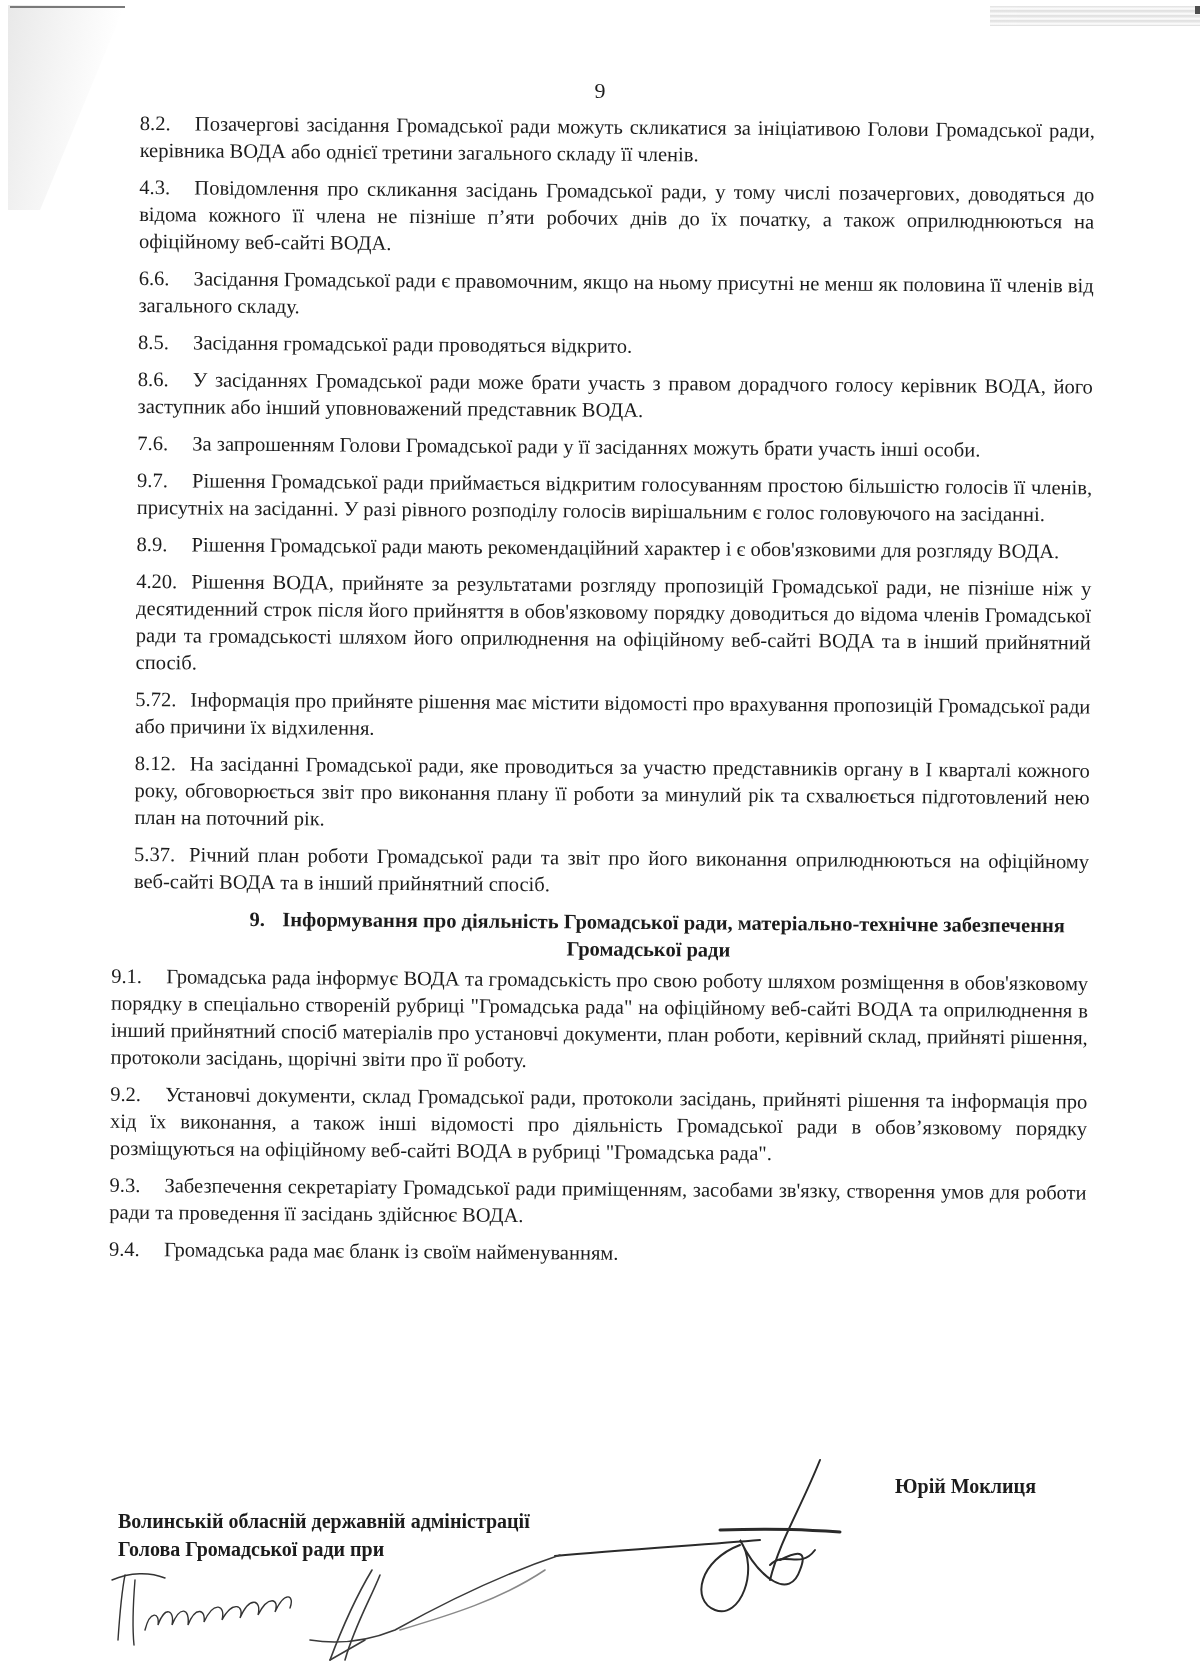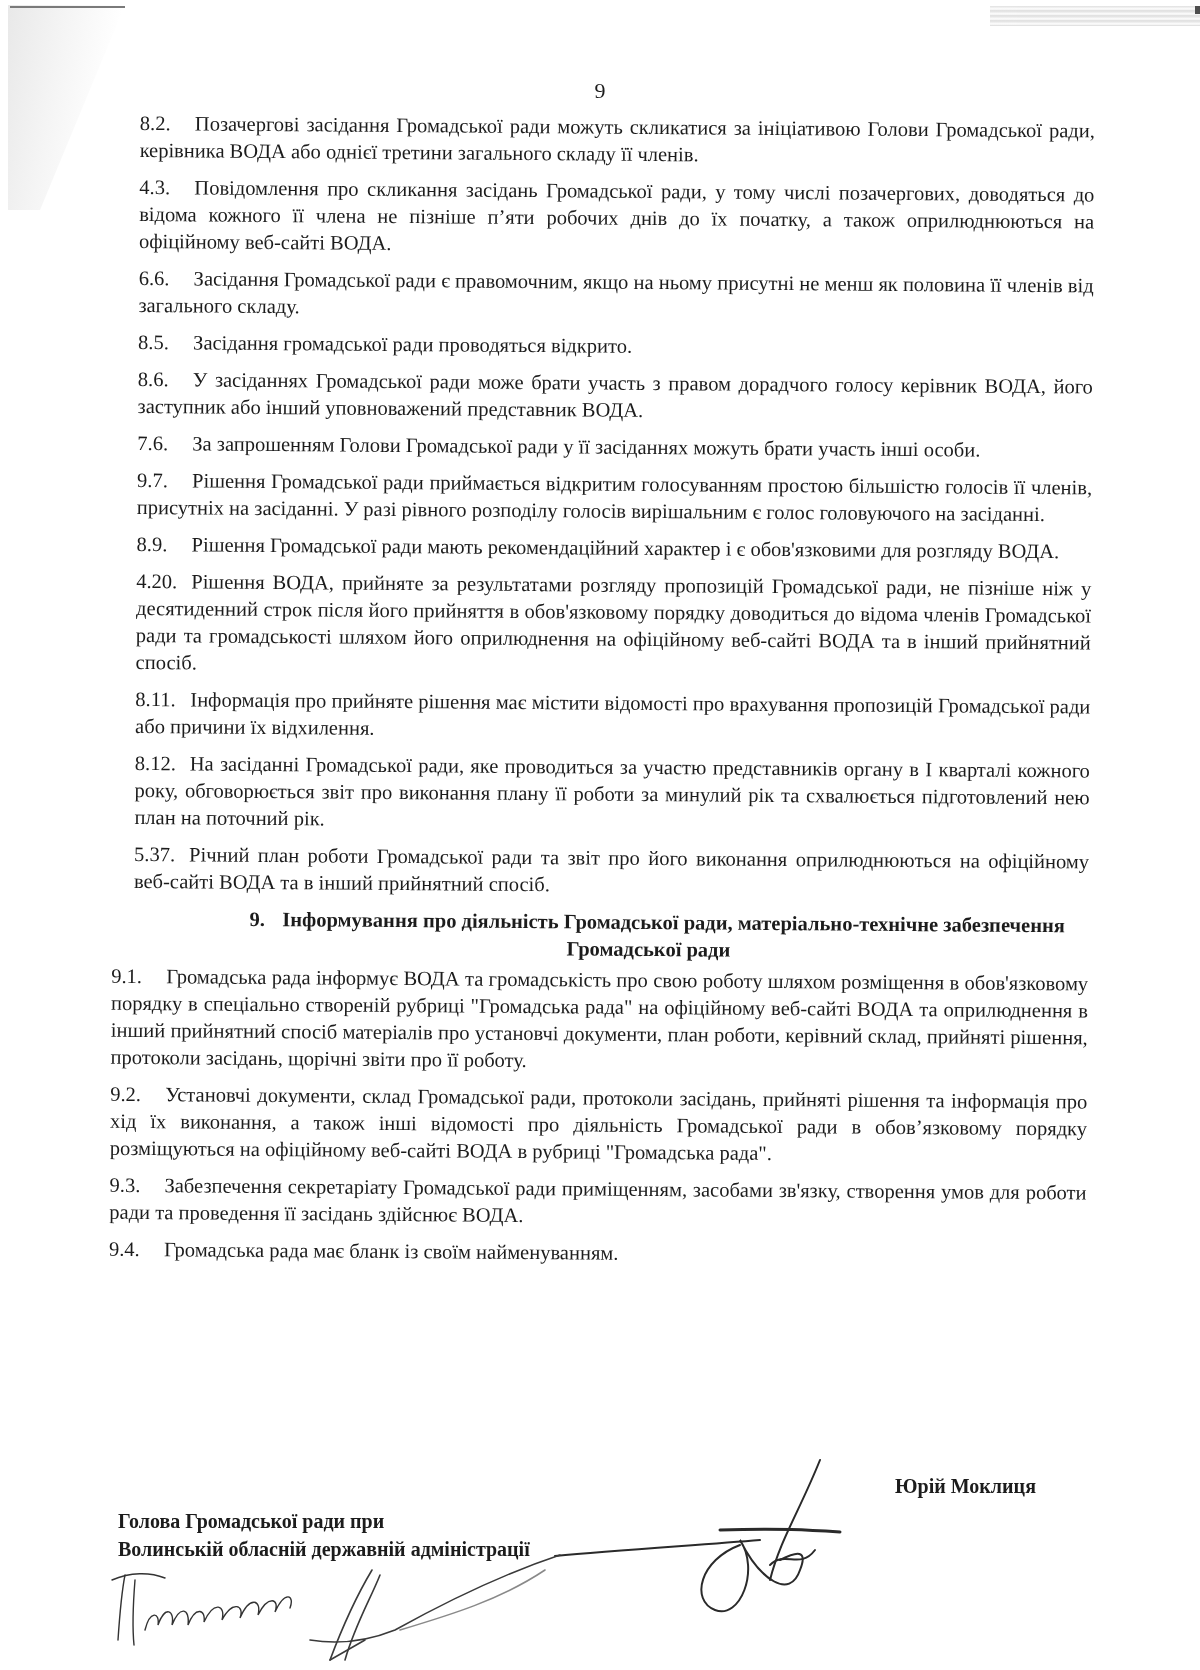--- a/index.html
+++ b/index.html
@@ -121,40 +121,40 @@
   <div class="section8">
     <p class="para"><span class="num">8.2.</span><span>Позачергові засідання Громадської ради можуть скликатися за ініціативою Голови Громадської ради, керівника ВОДА або однієї третини загального складу її членів.</span></p>
     <p class="para"><span class="num">4.3.</span><span>Повідомлення про скликання засідань Громадської ради, у тому числі позачергових, доводяться до відома кожного її члена не пізніше п’яти робочих днів до їх початку, а також оприлюднюються на офіційному веб-сайті ВОДА.</span></p>
     <p class="para"><span class="num">6.6.</span><span>Засідання Громадської ради є правомочним, якщо на ньому присутні не менш як половина її членів від загального складу.</span></p>
     <p class="para"><span class="num">8.5.</span><span>Засідання громадської ради проводяться відкрито.</span></p>
     <p class="para"><span class="num">8.6.</span><span>У засіданнях Громадської ради може брати участь з правом дорадчого голосу керівник ВОДА, його заступник або інший уповноважений представник ВОДА.</span></p>
     <p class="para"><span class="num">7.6.</span><span>За запрошенням Голови Громадської ради у її засіданнях можуть брати участь інші особи.</span></p>
     <p class="para"><span class="num">9.7.</span><span>Рішення Громадської ради приймається відкритим голосуванням простою більшістю голосів її членів, присутніх на засіданні. У разі рівного розподілу голосів вирішальним є голос головуючого на засіданні.</span></p>
     <p class="para"><span class="num">8.9.</span><span>Рішення Громадської ради мають рекомендаційний характер і є обов'язковими для розгляду ВОДА.</span></p>
     <p class="para"><span class="num">4.20.</span><span>Рішення ВОДА, прийняте за результатами розгляду пропозицій Громадської ради, не пізніше ніж у десятиденний строк після його прийняття в обов'язковому порядку доводиться до відома членів Громадської ради та громадськості шляхом його оприлюднення на офіційному веб-сайті ВОДА та в інший прийнятний спосіб.</span></p>
-    <p class="para"><span class="num">8.11.</span><span>Інформація про прийняте рішення має містити відомості про врахування пропозицій Громадської ради або причини їх відхилення.</span></p>
+    <p class="para"><span class="num">5.72.</span><span>Інформація про прийняте рішення має містити відомості про врахування пропозицій Громадської ради або причини їх відхилення.</span></p>
     <p class="para"><span class="num">8.12.</span><span>На засіданні Громадської ради, яке проводиться за участю представників органу в I кварталі кожного року, обговорюється звіт про виконання плану її роботи за минулий рік та схвалюється підготовлений нею план на поточний рік.</span></p>
     <p class="para"><span class="num">5.37.</span><span>Річний план роботи Громадської ради та звіт про його виконання оприлюднюються на офіційному веб-сайті ВОДА та в інший прийнятний спосіб.</span></p>
   </div>
 
   <div class="section-heading">
     <span class="num">9.</span><span>Інформування про діяльність Громадської ради, матеріально-технічне забезпечення Громадської ради</span>
   </div>
 
   <div class="section9">
     <p class="para"><span class="num">9.1.</span><span>Громадська рада інформує ВОДА та громадськість про свою роботу шляхом розміщення в обов'язковому порядку в спеціально створеній рубриці "Громадська рада" на офіційному веб-сайті ВОДА та оприлюднення в інший прийнятний спосіб матеріалів про установчі документи, план роботи, керівний склад, прийняті рішення, протоколи засідань, щорічні звіти про її роботу.</span></p>
     <p class="para"><span class="num">9.2.</span><span>Установчі документи, склад Громадської ради, протоколи засідань, прийняті рішення та інформація про хід їх виконання, а також інші відомості про діяльність Громадської ради в обов’язковому порядку розміщуються на офіційному веб-сайті ВОДА в рубриці "Громадська рада".</span></p>
     <p class="para"><span class="num">9.3.</span><span>Забезпечення секретаріату Громадської ради приміщенням, засобами зв'язку, створення умов для роботи ради та проведення її засідань здійснює ВОДА.</span></p>
     <p class="para"><span class="num">9.4.</span><span>Громадська рада має бланк із своїм найменуванням.</span></p>
   </div>
 </div>
 
 <div class="signature-block">
+  <div>Волинській обласній державній адміністрації</div>
   <div>Голова Громадської ради при</div>
-  <div>Волинській обласній державній адміністрації</div>
 </div>
 
 <div class="signer-name">Юрій Моклиця</div>
 
 <svg class="sig-svg" viewBox="0 0 1200 1670" xmlns="http://www.w3.org/2000/svg">
 
   <g fill="none" stroke="#2a2a2a" stroke-width="2" stroke-linecap="round">
     <path d="M820 1460 C 800 1510, 780 1540, 770 1580"></path>
     <path d="M760 1540 C 700 1545, 620 1550, 555 1556"></path>
     <path d="M720 1530 C 780 1528, 810 1530, 840 1532" stroke-width="3"></path>

